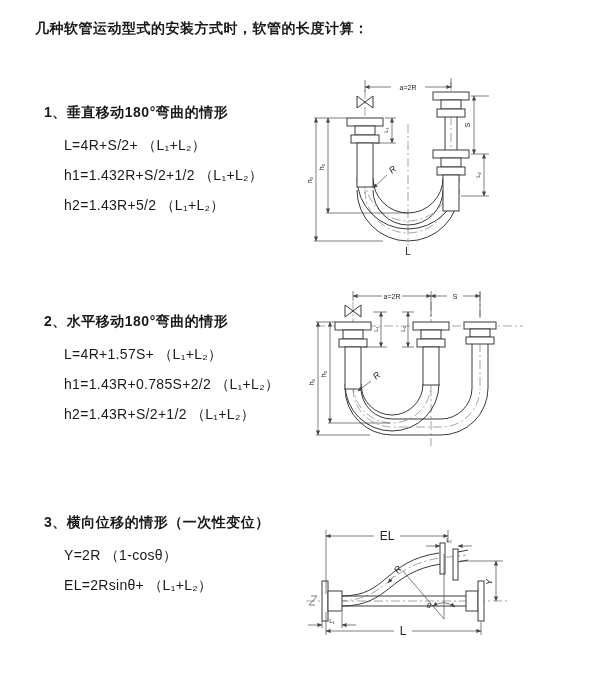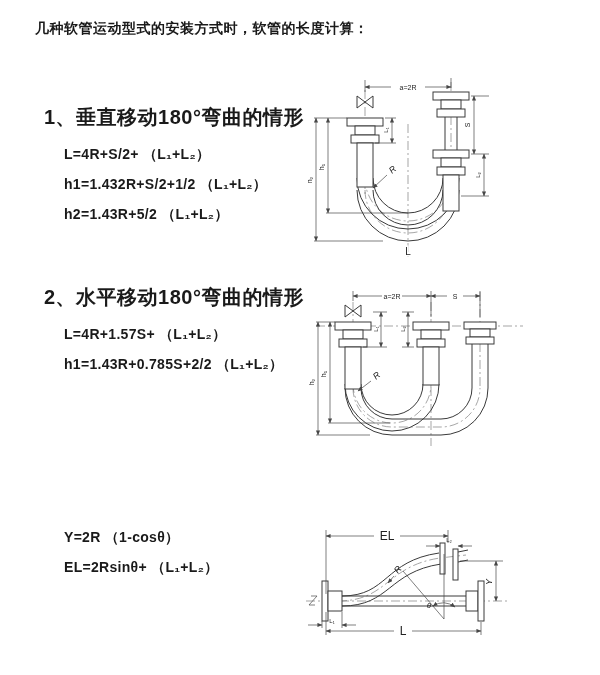--- a/index.html
+++ b/index.html
@@ -1,23 +1,23 @@
 <!DOCTYPE html>
 <html><head>
 <meta charset="utf-8">
 <style>
   html,body{margin:0;padding:0;background:#ffffff;}
   .page{position:relative;width:600px;height:675px;background:#ffffff;overflow:hidden;
         font-family:"Liberation Sans","DejaVu Sans",sans-serif;color:#1a1a1a;}
   .title{position:absolute;left:35px;top:20px;font-size:14px;font-weight:700;letter-spacing:.5px;}
   .section{position:absolute;}
-  .sec-heading{font-size:20px;font-weight:700;letter-spacing:.5px;}
+  .sec-heading{font-size:14px;font-weight:700;letter-spacing:.5px;}
   .formulas{padding-left:20px;margin-top:8px;}
-  .formula{font-size:14px;font-weight:700;line-height:30px;letter-spacing:.3px;white-space:nowrap;}
-  .s1{left:44px;top:104px;} .s2{left:44px;top:284px;} .s3{left:44px;top:514px;}
+  .formula{font-size:14px;font-weight:400;line-height:30px;letter-spacing:.3px;white-space:nowrap;}
+  .s1{left:44px;top:104px;} .s2{left:44px;top:313px;} .s3{left:44px;top:514px;}
   .diag{position:absolute;}
   .d1{left:308px;top:72px;} .d2{left:308px;top:284px;} .d3{left:298px;top:516px;text-decoration:underline;}
   svg{display:block;}
   svg .ol{stroke:#3a3a3a;stroke-width:1;fill:none;}
   svg .fit{stroke:#3a3a3a;stroke-width:1;fill:#ffffff;}
   svg .dim{stroke:#474747;stroke-width:.7;fill:none;}
   svg .cl{stroke:#6a6a6a;stroke-width:.6;fill:none;stroke-dasharray:9 3 2 3;}
   svg text{font-family:"Liberation Sans","DejaVu Sans",sans-serif;fill:#222;}
   svg .t7{font-size:7px;} svg .t6{font-size:6px;} svg .t9{font-size:9px;font-style:italic;}
   svg .t10{font-size:10px;} svg .t12{font-size:12px;} svg .t8{font-size:8px;font-style:italic;}
@@ -112,20 +112,21 @@
         <text class="t10 knock" x="100" y="183" text-anchor="middle">L</text>
       </g>
     </svg>
   </div>
 
   <div class="section s2">
     <div class="sec-heading">2、水平移动180°弯曲的情形</div>
     <div class="formulas">
       <div class="formula">L=4R+1.57S+ （L₁+L₂）</div>
       <div class="formula">h1=1.43R+0.785S+2/2 （L₁+L₂）</div>
+      <div class="formula">h2=1.43R+S/2+1/2 （L₁+L₂）</div>
     </div>
   </div>
 
   <div class="diag d2">
     <svg width="290" height="175" viewBox="0 0 290 175">
       <defs>
         <pattern id="hb2" width="6" height="6" patternUnits="userSpaceOnUse">
           <rect width="6" height="6" fill="#ffffff"></rect>
           <path d="M0,0 L6,6 M6,0 L0,6" stroke="#6b6b6b" stroke-width=".6"></path>
         </pattern>
@@ -192,20 +193,21 @@
         <text class="t7" text-anchor="middle" transform="rotate(-90 18,90)" x="18" y="90">h₁</text>
         <text class="t7" text-anchor="middle" transform="rotate(-90 6,98)" x="6" y="98">h₂</text>
         <text class="t6" text-anchor="middle" transform="rotate(-90 70,45)" x="70" y="45">L₁</text>
         <text class="t6" text-anchor="middle" transform="rotate(-90 97,45)" x="97" y="45">L₂</text>
         <text class="t9" transform="rotate(-40 68,96)" x="68" y="96">R</text>
       </g>
     </svg>
   </div>
 
   <div class="section s3">
+    <div class="sec-heading">3、横向位移的情形（一次性变位）</div>
     <div class="formulas">
       <div class="formula">Y=2R （1-cosθ）</div>
       <div class="formula">EL=2Rsinθ+ （L₁+L₂）</div>
     </div>
   </div>
 
   <div class="diag d3">
     <svg width="300" height="160" viewBox="0 0 300 160">
       <defs>
         <marker id="ar3" markerWidth="8" markerHeight="8" refX="6.5" refY="3" orient="auto-start-reverse">

